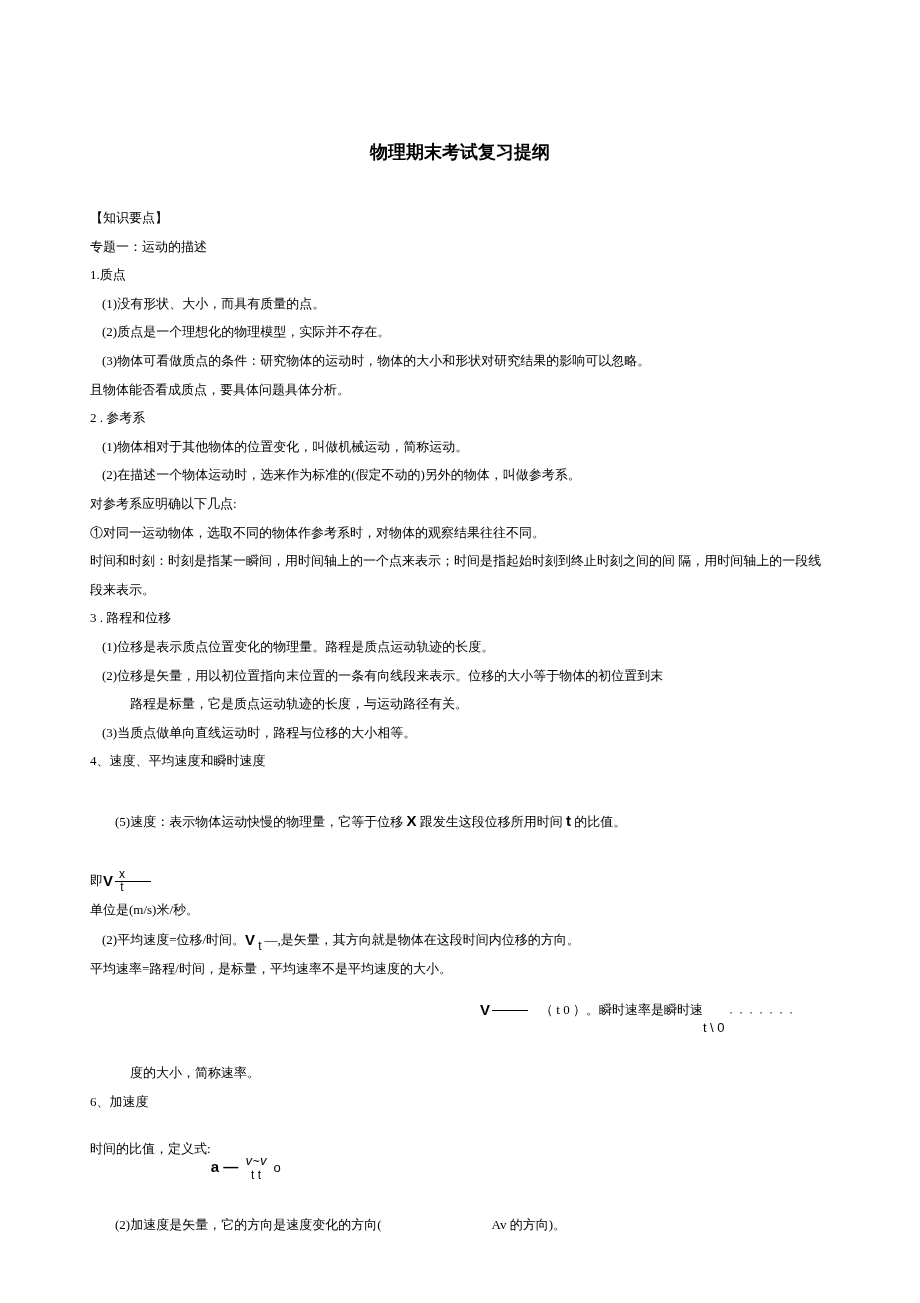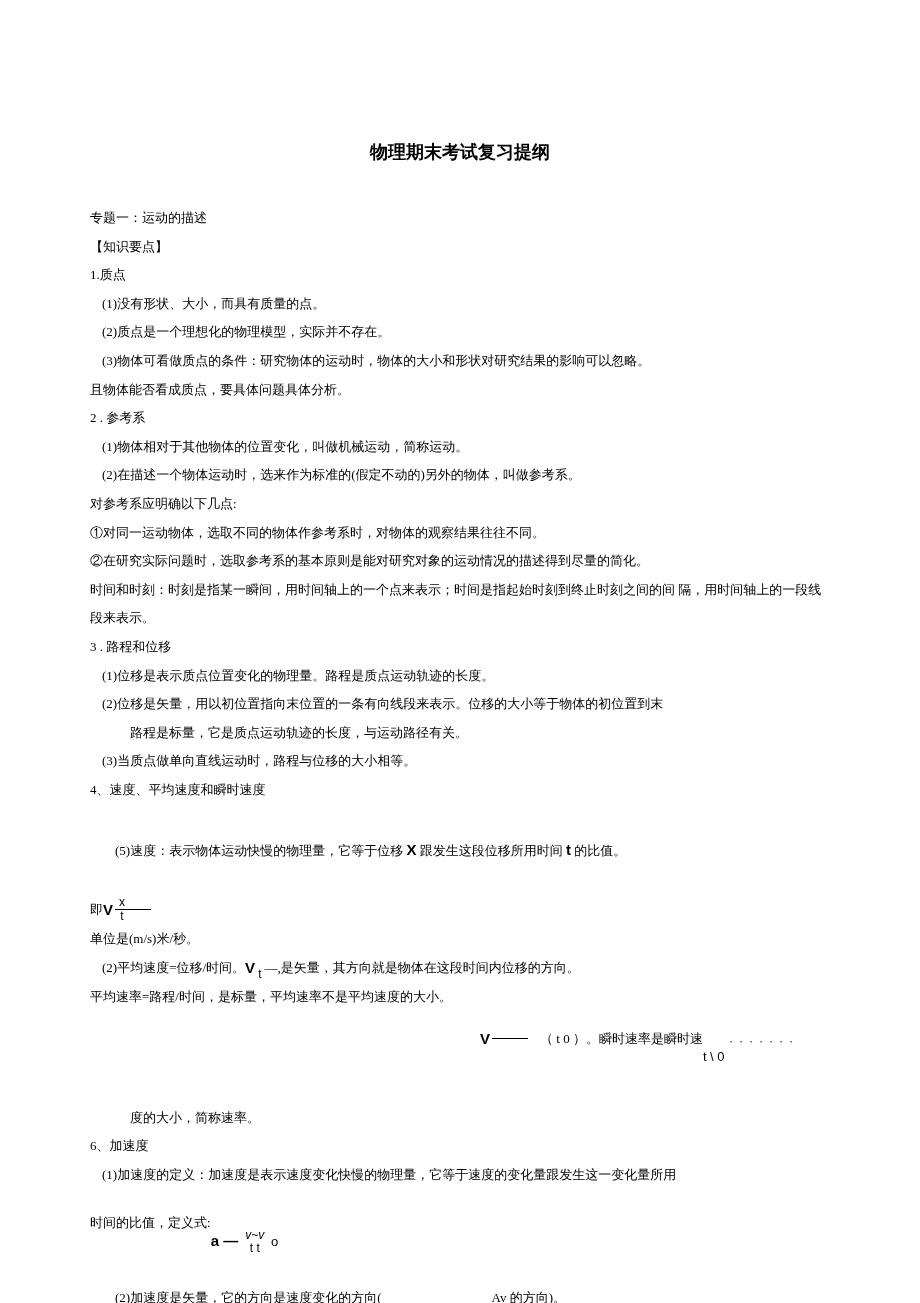--- a/index.html
+++ b/index.html
@@ -64,33 +64,32 @@
     line-height: 2.0;
   }
 </style>
 </head>
 <body>
 
 <div class="page">
 
   <div class="title">物理期末考试复习提纲</div>
 
+  <p class="line">【知识要点】</p>
   <p class="line">专题一：运动的描述</p>
-  <p class="line">【知识要点】</p>
   <p class="line">1.质点</p>
   <p class="line indent1">(1)没有形状、大小，而具有质量的点。</p>
   <p class="line indent1">(2)质点是一个理想化的物理模型，实际并不存在。</p>
   <p class="line indent1">(3)物体可看做质点的条件：研究物体的运动时，物体的大小和形状对研究结果的影响可以忽略。</p>
   <p class="line">且物体能否看成质点，要具体问题具体分析。</p>
   <p class="line">2 . 参考系</p>
   <p class="line indent1">(1)物体相对于其他物体的位置变化，叫做机械运动，简称运动。</p>
   <p class="line indent1">(2)在描述一个物体运动时，选来作为标准的(假定不动的)另外的物体，叫做参考系。</p>
   <p class="line">对参考系应明确以下几点:</p>
   <p class="line">①对同一运动物体，选取不同的物体作参考系时，对物体的观察结果往往不同。</p>
-  <p class="line">②在研究实际问题时，选取参考系的基本原则是能对研究对象的运动情况的描述得到尽量的简化。</p>
   <p class="line">时间和时刻：时刻是指某一瞬间，用时间轴上的一个点来表示；时间是指起始时刻到终止时刻之间的间 隔，用时间轴上的一段线段来表示。</p>
   <p class="line">3 . 路程和位移</p>
   <p class="line indent1">(1)位移是表示质点位置变化的物理量。路程是质点运动轨迹的长度。</p>
   <p class="line indent1">(2)位移是矢量，用以初位置指向末位置的一条有向线段来表示。位移的大小等于物体的初位置到末</p>
   <p class="line indent2">路程是标量，它是质点运动轨迹的长度，与运动路径有关。</p>
   <p class="line indent1">(3)当质点做单向直线运动时，路程与位移的大小相等。</p>
   <p class="line">4、速度、平均速度和瞬时速度</p>
 
   <p class="line indent1">
     <span>(5)速度：表示物体运动快慢的物理量，它等于位移 </span><span class="vbig">X</span><span> 跟发生这段位移所用时间 </span><span class="vbig">t</span><span> 的比值。</span>
@@ -121,30 +120,29 @@
   <p class="line">平均速率=路程/时间，是标量，平均速率不是平均速度的大小。</p>
 
   <div class="row" style="margin-left:390px;margin-top:-4px;">
     <span class="vbig">V </span>
     <span class="hline"></span>
     <span style="margin-left:10px;">（ t 0 ）。瞬时速率是瞬时速 </span>
     <span class="mathlet"> t \ 0</span>
     <span style="font-size:9px;letter-spacing:1px;margin-left:2px;">，，，，，，，</span>
   </div>
 
-  <p class="line indent2" style="margin-top:34px;">度的大小，简称速率。</p>
+  <p class="line indent2" style="margin-top:18px;">度的大小，简称速率。</p>
   <p class="line">6、加速度</p>
-  <p class="line indent1">(1)加速度的定义：加速度是表示速度变化快慢的物理量，它等于速度的变化量跟发生这一变化量所用</p>
 
   <div class="row">
     <span>时间的比值，定义式: </span>
     <span class="mathlet">
       <span class="vbig" style="font-style:normal;">a — </span>
       <span class="frac">
-        <span class="num" style="font-style:italic;">v~v </span>
+        <span class="num" style="font-style:italic;font-family:Liberation Mono, monospace;">v~v </span>
         <span class="den">t t</span>
       </span>
       <span>o</span>
     </span>
   </div>
 
   <p class="line indent1">
     <span>(2)加速度是矢量，它的方向是速度变化的方向(</span><span style="display:inline-block;width:110px;"></span><span>Av 的方向)。</span>
   </p>
 

